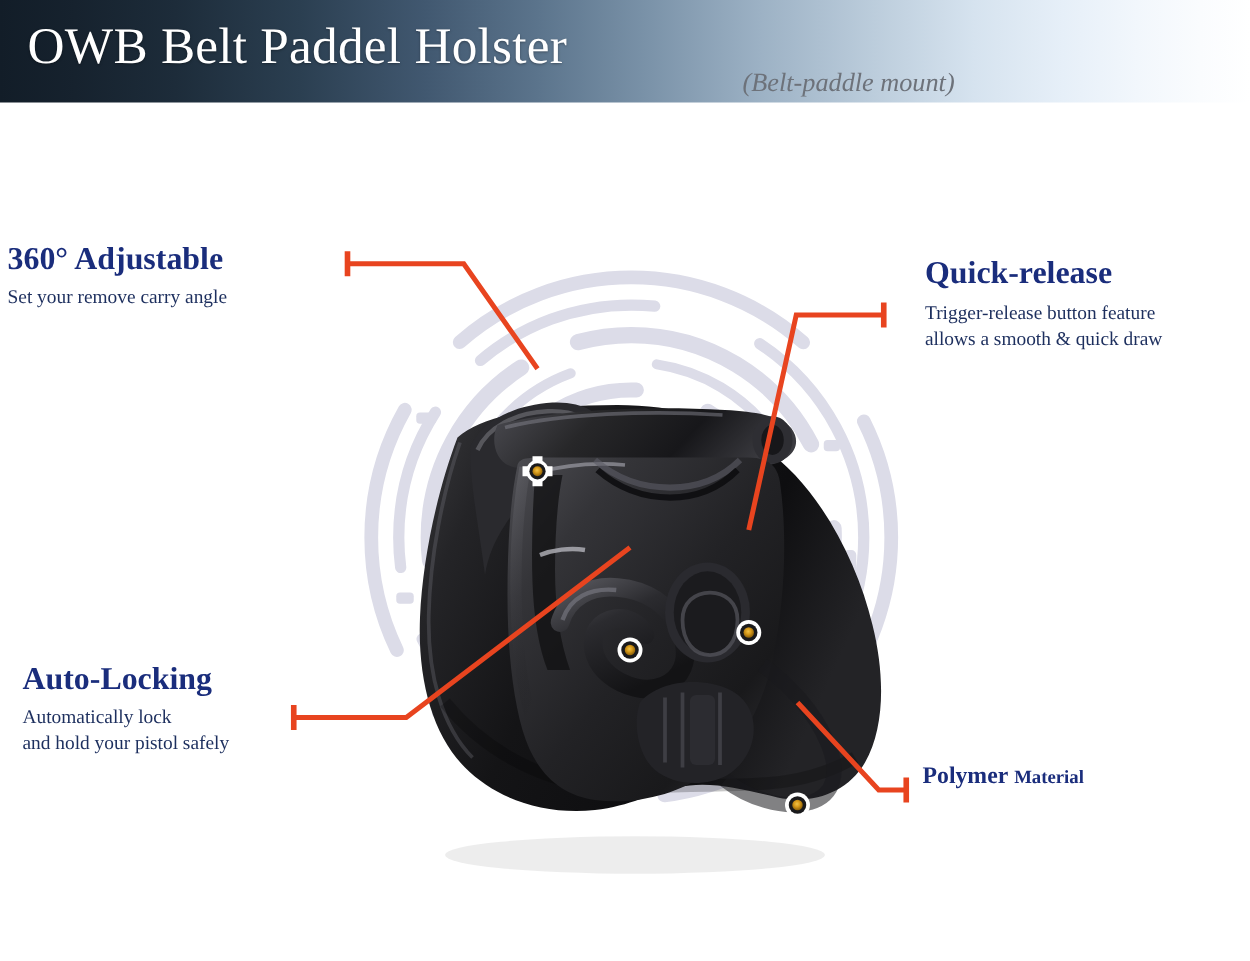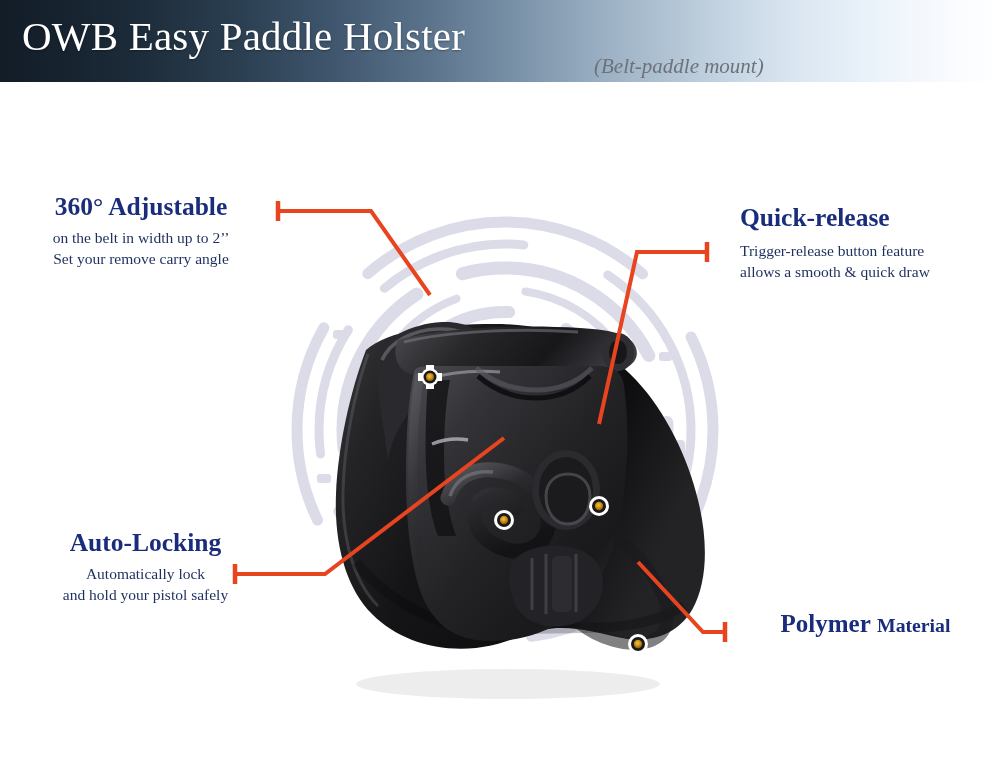--- a/index.html
+++ b/index.html
@@ -99,21 +99,21 @@
     font-size: 0.79em;
   }
   .callout .c-desc {
     color: #1d2f5e;
     line-height: 1.36;
     font-size: 15.5px;
     margin-top: 5px;
   }
   .callout .c-desc div { white-space: nowrap; }
 
-  .align-center { text-align: center; }
+  .align-center { }
   .align-left { text-align: left; }
 
   #callout-paddle {
     left: 6px; top: 111px;
     width: 270px;
   }
   #callout-paddle .c-title { font-size: 25.5px; }
 
   #callout-quick {
     left: 740px; top: 122px;
@@ -125,30 +125,30 @@
   #callout-lock {
     left: 18px; top: 447px;
     width: 255px;
   }
   #callout-lock .c-title { font-size: 25.5px; }
 
   #callout-polymer {
     left: 738px; top: 528px;
     width: 255px;
   }
-  #callout-polymer .c-title { font-size: 25px; }
+  #callout-polymer .c-title { font-size: 19px; }
   #callout-polymer .c-desc { margin-top: 6px; }
 </style>
 </head>
 <body>
 
 <div id="page">
 
   <div id="header">
-    <div id="header-title">OWB Easy Paddle Holster</div>
+    <div id="header-title">OWB Belt Paddel Holster</div>
     <div id="header-subtitle">(Belt-paddle mount)</div>
   </div>
 
   <div id="stage">
 
     <svg id="bg-arcs" viewBox="0 0 500 440">
       <g fill="none" stroke="#dcdce8" stroke-linecap="round">
         <circle cx="250" cy="218" r="208" stroke-width="11" stroke-dasharray="300 80 120 60 200 70"></circle>
         <circle cx="250" cy="218" r="186" stroke-width="9" stroke-dasharray="150 90 260 60 130 55"></circle>
         <circle cx="250" cy="218" r="162" stroke-width="13" stroke-dasharray="220 70 90 110 180 50"></circle>
@@ -337,21 +337,20 @@
         <polyline points="726,550 703,550 638,480"></polyline>
         <line x1="725" y1="540" x2="725" y2="560" stroke-width="4.5"></line>
       </g>
     </svg>
 
     <div class="callout align-center" id="callout-paddle">
       <div class="c-title">
         <div>360° Adjustable</div>
       </div>
       <div class="c-desc">
-        <div>on the belt in width up to 2’’</div>
         <div>Set your remove carry angle</div>
       </div>
     </div>
 
     <div class="callout align-left" id="callout-quick">
       <div class="c-title">
         <div>Quick-release</div>
       </div>
       <div class="c-desc">
         <div>Trigger-release button feature</div>

